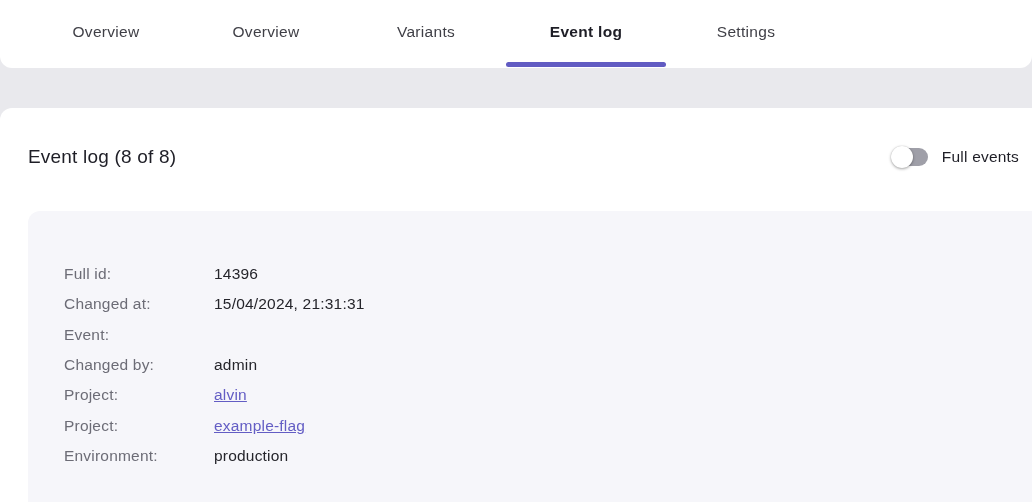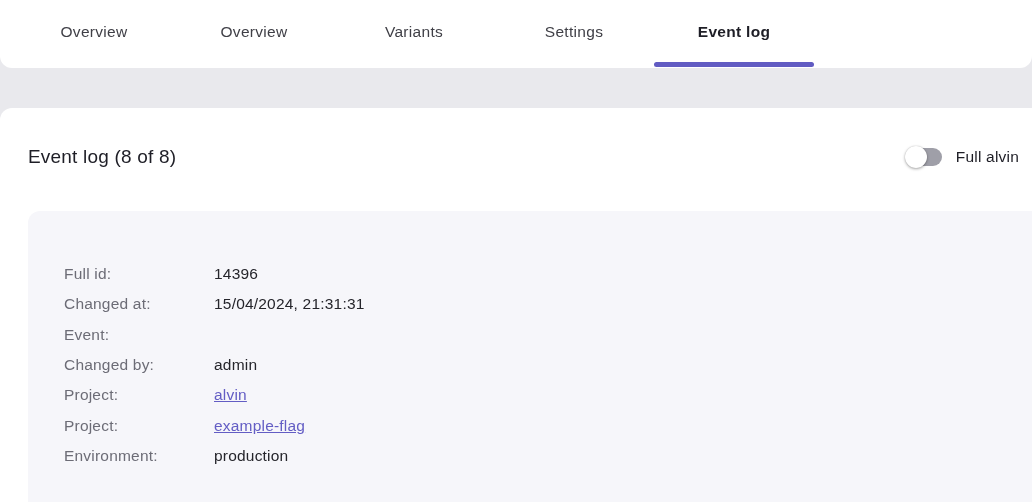--- a/index.html
+++ b/index.html
@@ -28,21 +28,21 @@
   
   .tabs-bar{
     background:#ffffff;
     height:68px;
     border-bottom-left-radius:12px;
     border-bottom-right-radius:12px;
   }
   .tabs{
     display:flex;
     height:100%;
-    padding-left:14px;
+    padding-left:26px;
   }
   .tab{
     width:160px;
     height:100%;
     position:relative;
     display:flex;
     align-items:center;
     justify-content:center;
     font-size:15.5px;
     letter-spacing:.3px;
@@ -156,42 +156,42 @@
     <nav class="tabs">
         <div class="tab">
           <span>Overview</span>
         </div>
         <div class="tab">
           <span>Overview</span>
         </div>
         <div class="tab">
           <span>Variants</span>
         </div>
-        <div class="tab">
-          <span>Settings</span>
-        </div>
         <div class="tab active">
           <span>Event log</span>
           <span class="underline"></span>
+        </div>
+        <div class="tab">
+          <span>Settings</span>
         </div>
       </nav>
   </header>
 
   <div class="gap"></div>
 
   <main class="panel">
 
     <div class="panel-header">
       <h2 class="panel-title">Event log (8 of 8)</h2>
       <div class="toggle-group">
         <span class="switch">
           <span class="track"></span>
           <span class="thumb"></span>
         </span>
-        <span class="toggle-label">Full alvin</span>
+        <span class="toggle-label">Full events</span>
       </div>
     </div>
 
     <section class="event-card">
       <div class="rows" id="rows">
           <div class="row">
             <span class="label">Full id:</span>
             <span class="value">14396</span>
           </div>
           <div class="row">

